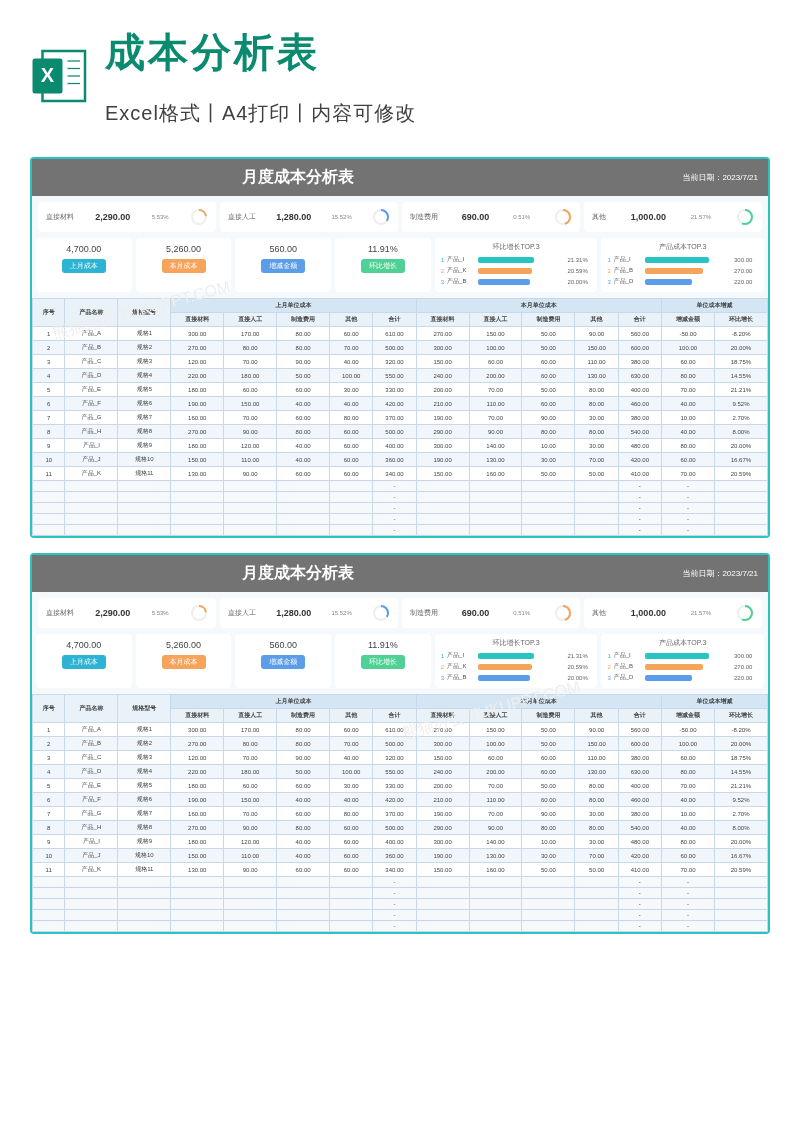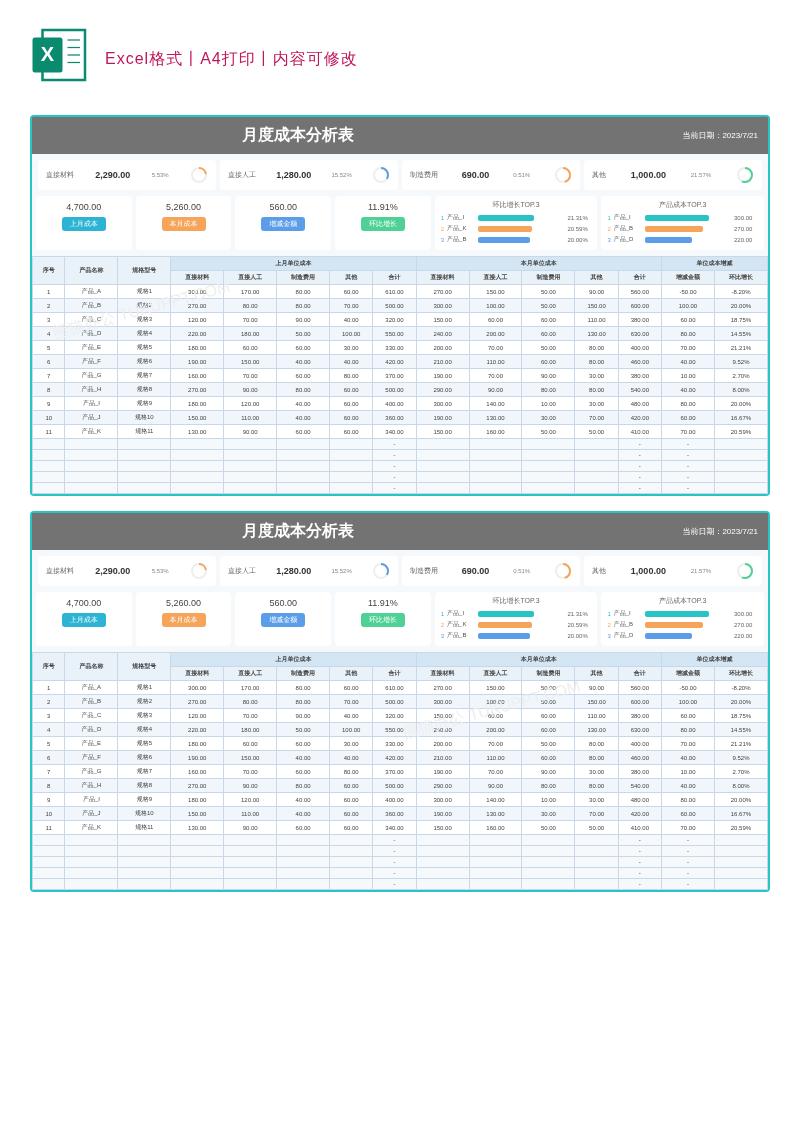--- a/index.html
+++ b/index.html
@@ -3,21 +3,21 @@
 <meta charset="utf-8">
 <style>
 *{margin:0;padding:0;box-sizing:border-box;font-family:"Microsoft YaHei",sans-serif}
 body{width:800px;height:1130px;background:#fff;position:relative}
 .watermark{position:absolute;color:#eee;font-size:16px;transform:rotate(-15deg);pointer-events:none;z-index:0}
 .header{display:flex;align-items:center;padding:25px 30px 15px;gap:15px}
 .excel-icon{width:60px;height:60px;position:relative}
 .excel-icon svg{width:100%;height:100%}
 .title-box{flex:1}
 .main-title{font-size:40px;font-weight:bold;color:#0a8a6e;letter-spacing:3px}
-.sub-title{font-size:16px;color:#be185d;margin-top:9px;letter-spacing:1px}
+.sub-title{font-size:20px;color:#404040;margin-top:20px;letter-spacing:1px}
 .sheet{margin:15px 30px;background:#28c4c4;padding:2px;border-radius:4px}
 .sheet-inner{background:#fff}
 .sheet-header{background:#737373;color:#fff;padding:8px 10px;display:flex;justify-content:space-between;align-items:center}
 .sheet-title{font-size:16px;font-weight:bold;margin-left:200px}
 .sheet-date{font-size:8px}
 .kpi-row{display:flex;gap:4px;padding:6px;background:#f5f9fb}
 .kpi{flex:1;background:#fff;border-radius:4px;padding:6px 8px;display:flex;justify-content:space-between;align-items:center;font-size:7px}
 .kpi-label{color:#666}
 .kpi-val{color:#333;font-weight:bold;font-size:9px}
 .kpi-pct{color:#888;font-size:6px}
@@ -56,20 +56,21 @@
         <rect x="10" y="4" width="34" height="40" fill="#fff" stroke="#0a8a6e" stroke-width="2"></rect>
         <rect x="2" y="10" width="24" height="28" rx="2" fill="#0a8a6e"></rect>
         <text x="14" y="29" font-size="16" fill="#fff" text-anchor="middle" font-weight="bold">X</text>
         <line x1="30" y1="12" x2="40" y2="12" stroke="#0a8a6e"></line>
         <line x1="30" y1="18" x2="40" y2="18" stroke="#0a8a6e"></line>
         <line x1="30" y1="24" x2="40" y2="24" stroke="#0a8a6e"></line>
         <line x1="30" y1="30" x2="40" y2="30" stroke="#0a8a6e"></line>
       </svg>
   </div>
   <div class="title-box">
+    <div class="main-title">成本分析表</div>
     <div class="sub-title">Excel格式丨A4打印丨内容可修改</div>
   </div>
 </div>
 
 <div id="sheets-container">
     <div class="sheet">
       <div class="sheet-inner">
   <div class="sheet-header">
           <span class="sheet-title">月度成本分析表</span>
           <span class="sheet-date">当前日期：2023/7/21</span>

